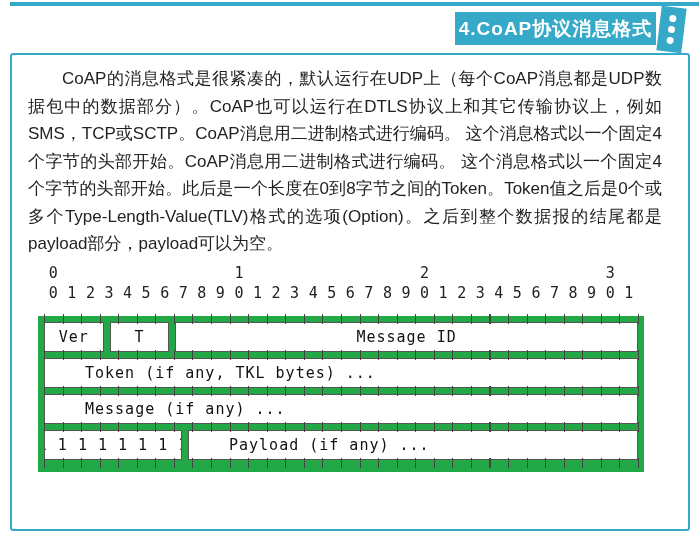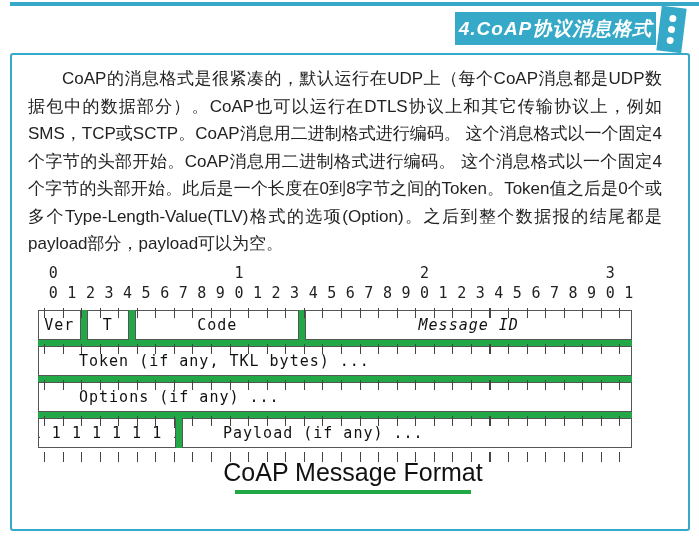--- a/index.html
+++ b/index.html
@@ -4,42 +4,42 @@
 <style>
   html,body { margin:0; padding:0; background:#fff; }
   .page {
     position:relative; width:699px; height:540px; background:#fff;
     font-family:"Liberation Sans","DejaVu Sans",sans-serif; overflow:hidden;
   }
   .topbar { position:absolute; top:2px; left:10px; right:0; height:4px; background:var(--cyan); }
   .banner {
     position:absolute; top:12px; left:455px; width:201px; height:33px;
     background:var(--cyan); color:#fff; font-size:19px; font-weight:bold;
-    display:flex; align-items:center; justify-content:center; letter-spacing:1px; z-index:2;font-style:italic;
+    display:flex; align-items:center; justify-content:center; letter-spacing:1px; z-index:2;
   }
   .dots {
     position:absolute; top:7px; left:659px; width:25px; height:45px;
     background:var(--cyan); transform:rotate(7deg); z-index:3;
     display:flex; flex-direction:column; align-items:center; justify-content:center; gap:4px;
   }
   .dot { width:7px; height:7px; border-radius:50%; background:#fff; }
   .mainbox {
     position:absolute; left:10px; top:53px; width:676px; height:474px;
     border:2px solid var(--cyan); border-radius:3px; background:#fff; overflow:hidden;
   }
   .para {
     margin:10px 26px 0 16px; font-size:17px; line-height:27.5px; color:#222;
     text-align:justify; text-indent:2em;
   }
   .diagram { --bit:18.5625px; margin-left:26px; margin-top:6px; width:606px; position:relative; color:#222; }
   .ruler-tens { position:relative; height:20px; font:15px "DejaVu Sans Mono","Liberation Mono",monospace; }
   .ruler-tens span { position:absolute; top:0; width:var(--bit); text-align:center; }
   .ruler-units { display:flex; margin-left:6px; height:20px; font:15px "DejaVu Sans Mono","Liberation Mono",monospace; }
   .ruler-units span { width:var(--bit); text-align:center; flex:0 0 auto; }
-  .packet { position:relative; margin-top:6px; width:594px; background:var(--green); }
+  .packet { position:relative; margin-top:12px; width:594px; padding:6px; background:var(--green); }
   .prow { display:flex; gap:6px; height:30px; margin-bottom:6px; }
   .prow:last-child { margin-bottom:0; }
   .pcell {
     background:#fff; border:1px solid #555; box-sizing:border-box;
     display:flex; align-items:center; justify-content:center;
     font:15px "DejaVu Sans Mono","Liberation Mono",monospace; color:#111;
     white-space:nowrap; overflow:hidden; flex-basis:0; min-width:0; letter-spacing:1px;
   }
   .pcell.left { justify-content:flex-start; padding-left:40px; }
   .ticks {
@@ -106,38 +106,33 @@
           <span>7</span>
           <span>8</span>
           <span>9</span>
           <span>0</span>
           <span>1</span>
         </div>
       <div class="packet">
           <div class="prow">
             <div class="pcell" style="flex-grow: 2;">Ver</div>
             <div class="pcell" style="flex-grow: 2;">T</div>
-            <div class="pcell" style="flex-grow: 8;">Code</div>
-            <div class="pcell" style="flex-grow: 16; font-style: italic;">Message ID</div>
+            <div class="pcell" style="flex-grow: 16;">Message ID</div>
           </div>
           <div class="prow">
             <div class="pcell left" style="flex-grow: 32;">Token (if any, TKL bytes) ...</div>
           </div>
           <div class="prow">
-            <div class="pcell left" style="flex-grow: 32;">Options (if any) ...</div>
+            <div class="pcell left" style="flex-grow: 32;">Message (if any) ...</div>
           </div>
           <div class="prow">
             <div class="pcell" style="flex-grow: 8;">1 1 1 1 1 1 1 1</div>
             <div class="pcell left" style="flex-grow: 24; text-align: right;">Payload (if any) ...</div>
           </div>
           <div class="ticks" style="top: -2px;"></div>
           <div class="ticks" style="top: 34px;"></div>
           <div class="ticks" style="top: 70px;"></div>
           <div class="ticks" style="top: 106px;"></div>
           <div class="ticks" style="top: 142px;"></div>
         </div>
-      <div class="caption-wrap">
-        <span class="caption">CoAP Message Format</span>
-        <div class="cap-underline"></div>
-      </div>
     </div>
   </div>
 </div>
 
 </body></html>

